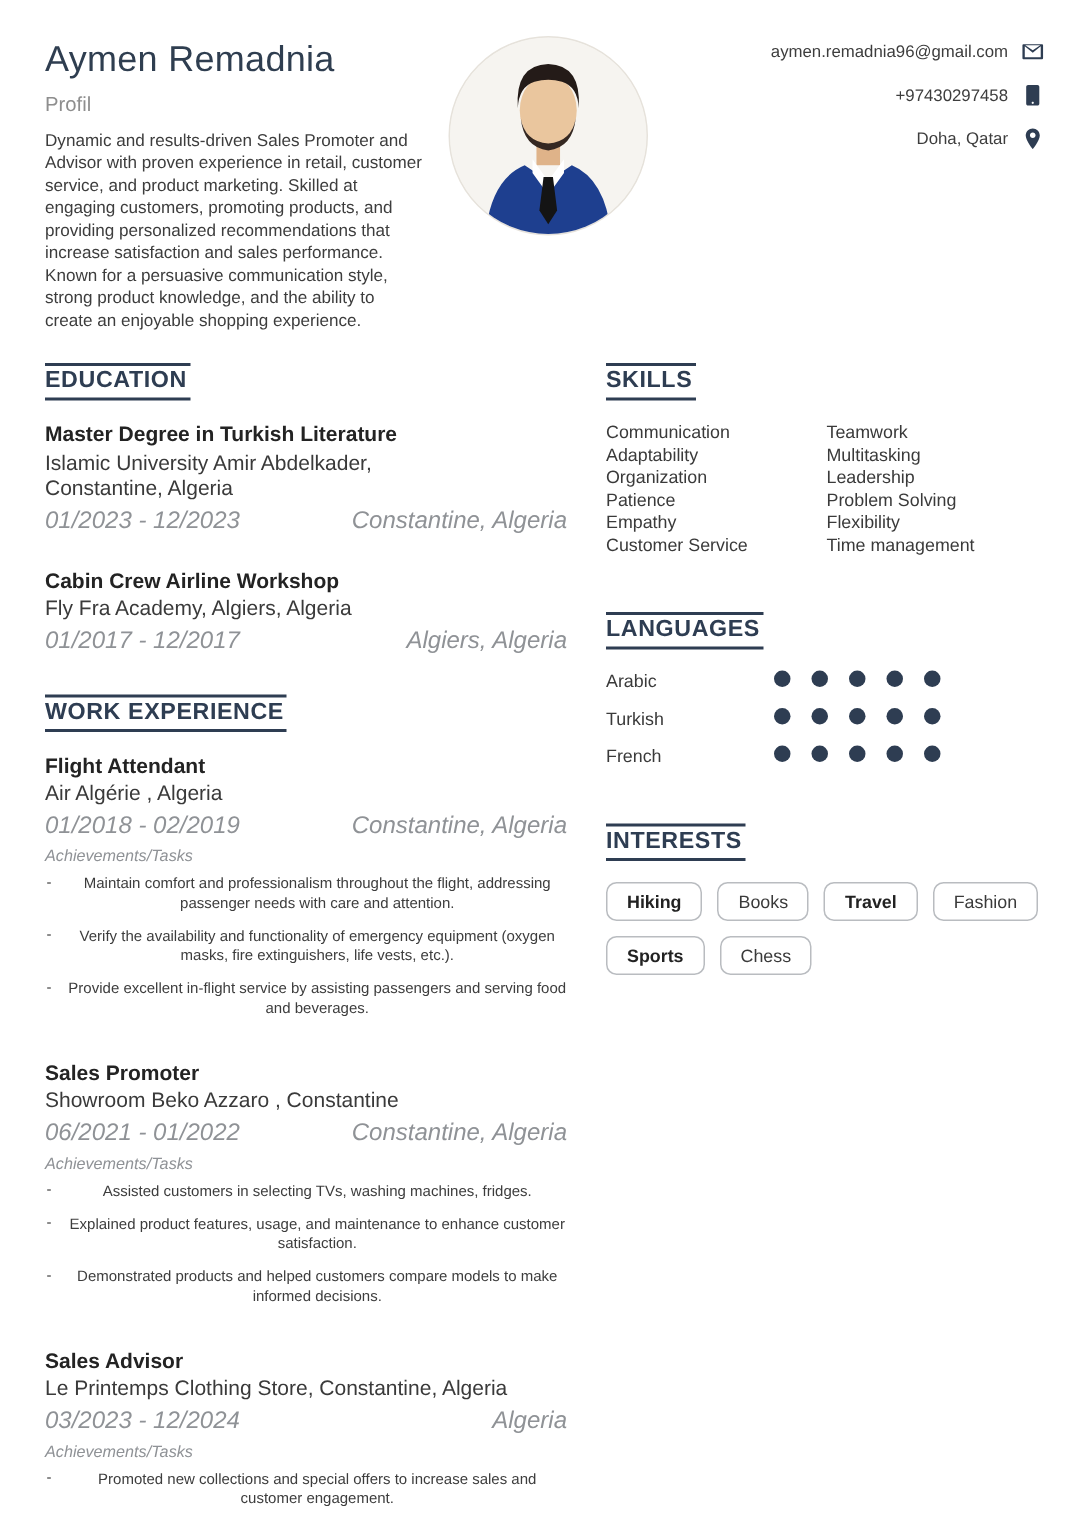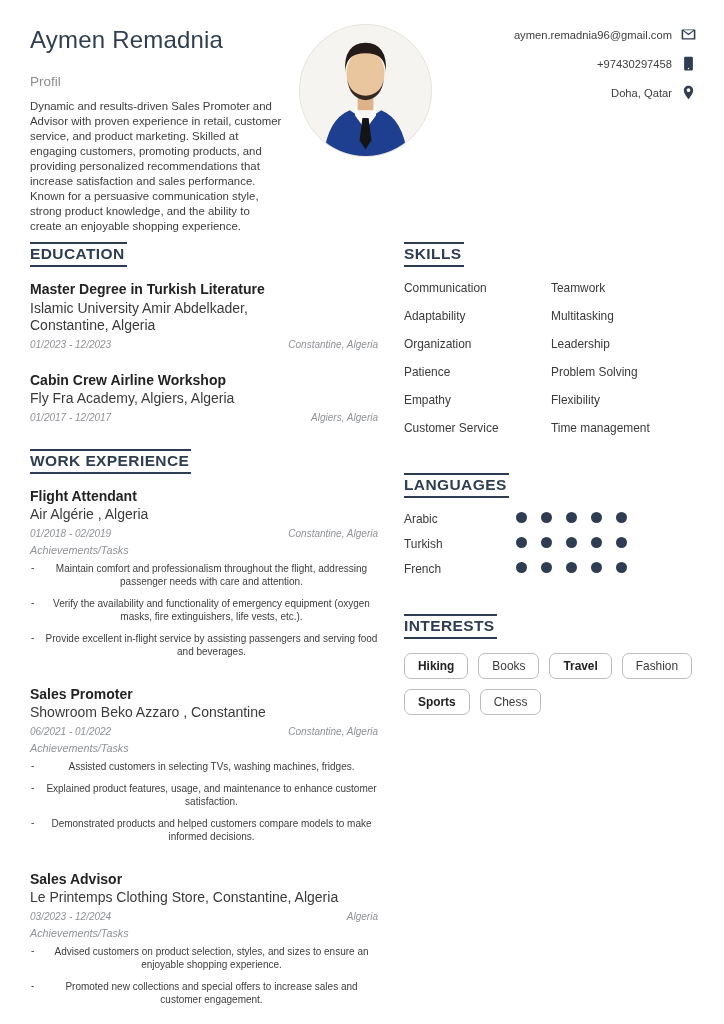--- a/index.html
+++ b/index.html
@@ -12,21 +12,21 @@
   body{
     width:724px;height:1024px;overflow:hidden;
     font-family:"Liberation Sans","DejaVu Sans",sans-serif;
     color:var(--text);
   }
   .page{width:724px;height:1024px;background:#fff;position:relative;}
 
   
   header{position:relative;padding:26px 28px 0 30px;height:216px;}
   .name{font-size:24px;font-weight:500;color:#2f3e50;letter-spacing:.2px;}
-  .profil-label{margin-top:20px;font-size:13.5px;color:#8e8e8e;}
+  .profil-label{margin-top:8px;font-size:13.5px;color:#8e8e8e;}
   .profile-text{margin-top:10px;width:254px;font-size:11.4px;line-height:1.31;color:#3d3d3d;}
   .photo{
     position:absolute;left:299px;top:24px;width:133px;height:133px;
     border-radius:50%;overflow:hidden;border:1px solid #e6e2db;background:#f6f4f0;
   }
   .photo svg{display:block;width:100%;height:100%;}
   .contact{position:absolute;top:27px;right:28px;}
   .contact-row{display:flex;align-items:center;justify-content:flex-end;gap:9px;margin-bottom:14px;}
   .contact-row span{font-size:11.2px;color:#3d3d3d;}
   .cicon{width:15px;height:15px;flex:0 0 15px;}
@@ -46,31 +46,31 @@
   section.languages{margin-top:38px;}
   section.interests{margin-top:38px;}
 
   
   .entry{margin-bottom:22px;}
   .work .entry{margin-bottom:28px;}
   .entry-title{font-size:14px;font-weight:bold;color:#232323;line-height:1.25;}
   .entry-org{font-size:14px;color:#3a3a3a;line-height:1.25;margin-top:1px;}
   .edu .entry-org{max-width:285px;}
   .entry-meta{display:flex;justify-content:space-between;margin-top:4px;
-    font-size:10px;font-style:italic;color:var(--muted);}
+    font-size:16px;font-style:italic;color:var(--muted);}
   .tasks-label{font-size:10.8px;font-style:italic;color:var(--muted);margin:5px 0 6px;}
   .bullets{list-style:none;}
   .bullets li{
     position:relative;padding-left:15px;margin-bottom:9px;
     font-size:10px;line-height:1.3;color:#3d3d3d;text-align:center;
   }
   .bullets li::before{content:"-";position:absolute;left:1px;top:-1px;color:#3d3d3d;}
 
   
-  .skills-grid{display:grid;grid-template-columns:1fr 1fr;row-gap:14px;
+  .skills-grid{display:grid;grid-template-columns:1fr 1fr;row-gap:1px;
     font-size:11.9px;color:#3a3a3a;max-width:310px;}
 
   
   .lang-row{display:flex;align-items:flex-start;margin-bottom:11px;}
   .lang-name{width:112px;font-size:11.9px;color:#3a3a3a;}
   .dots{display:flex;gap:14px;}
   .dot{width:11px;height:11px;border-radius:50%;background:var(--accent);}
 
   
   .chips{display:flex;flex-wrap:wrap;gap:10px;max-width:300px;}
@@ -189,21 +189,20 @@
             </div>
             <div class="entry">
               <div class="entry-title">Sales Advisor</div>
               <div class="entry-org">Le Printemps Clothing Store, Constantine, Algeria</div>
               <div class="entry-meta">
                 <span>03/2023 - 12/2024</span>
                 <span>Algeria</span>
               </div>
               <div class="tasks-label">Achievements/Tasks</div>
               <ul class="bullets">
-                <li>Advised customers on product selection, styles, and sizes to ensure an enjoyable shopping experience.</li>
                 <li>Promoted new collections and special offers to increase sales and customer engagement.</li>
               </ul>
             </div>
           </div>
       </section>
 
     </div>
 
     <div class="col-right">
 

